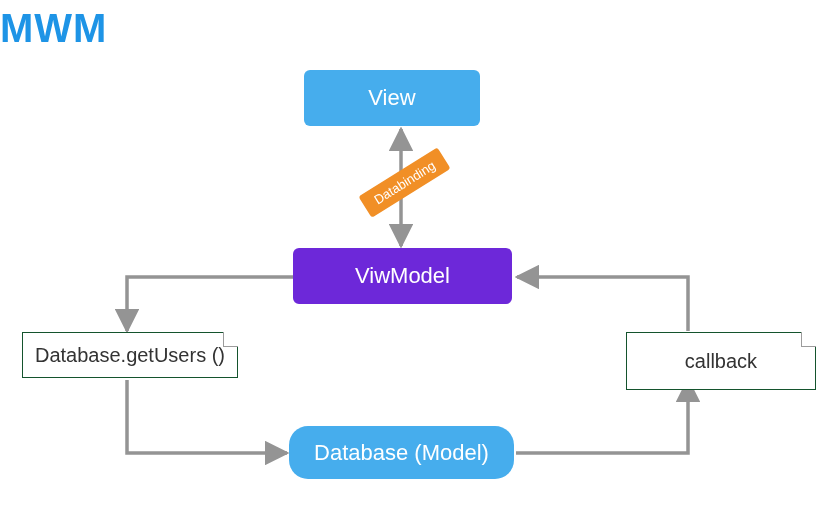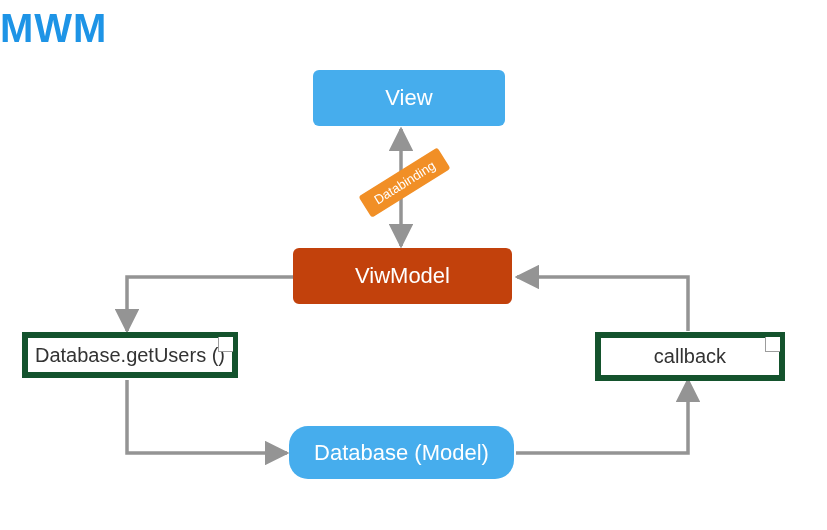--- a/index.html
+++ b/index.html
@@ -29,27 +29,27 @@
     align-items: center;
     justify-content: center;
     font-size: 22px;
     box-sizing: border-box;
   }
   .box.blue {
     background: #46aded;
     color: #ffffff;
   }
   .box.teal {
-    background: #c2410c;
+    background: #6d28d9;
     color: #ffffff;
   }
   .note {
     position: absolute;
     background: #ffffff;
-    border: 6px solid #14532d;
+    border: 1px solid #14532d;
     color: #333333;
     font-size: 20px;
     display: flex;
     align-items: center;
     justify-content: center;
     box-sizing: border-box;
   }
   
   .note::before {
     content: "";
@@ -96,35 +96,35 @@
 
   <polyline points="127,380 127,453 287,453" fill="none" stroke="#949494" stroke-width="3.5" marker-end="url(#arrow)"></polyline>
 
   <polyline points="516,453 688,453 688,380" fill="none" stroke="#949494" stroke-width="3.5" marker-end="url(#arrow)"></polyline>
 
   <polyline points="688,331 688,277 517,277" fill="none" stroke="#949494" stroke-width="3.5" marker-end="url(#arrow)"></polyline>
 </svg>
 
 <div class="title">MWM</div>
 
-<div class="box blue" style="left:313px; top:70px; width:192px; height:56px;justify-content:center;">
+<div class="box blue" style="left:304px; top:70px; width:176px; height:56px;justify-content:center;">
   <span>View</span>
 </div>
 
 <div class="tag" style="left:358px; top:170px;">
   <span>Databinding</span>
 </div>
 
 <div class="box teal" style="left:293px; top:248px; width:219px; height:56px;">
   <span>ViwModel</span>
 </div>
 
 <div class="note" style="left:22px; top:332px; width:216px; height:46px;">
   <span>Database.getUsers ()</span>
 </div>
 
-<div class="note" style="left:595px; top:332px; width:190px; height:49px;">
+<div class="note" style="left:626px; top:332px; width:190px; height:58px;">
   <span>callback</span>
 </div>
 
 <div class="box blue" style="left:289px; top:426px; width:225px; height:53px;border-radius:19px;">
   <span>Database (Model)</span>
 </div>
 
 </body></html>

